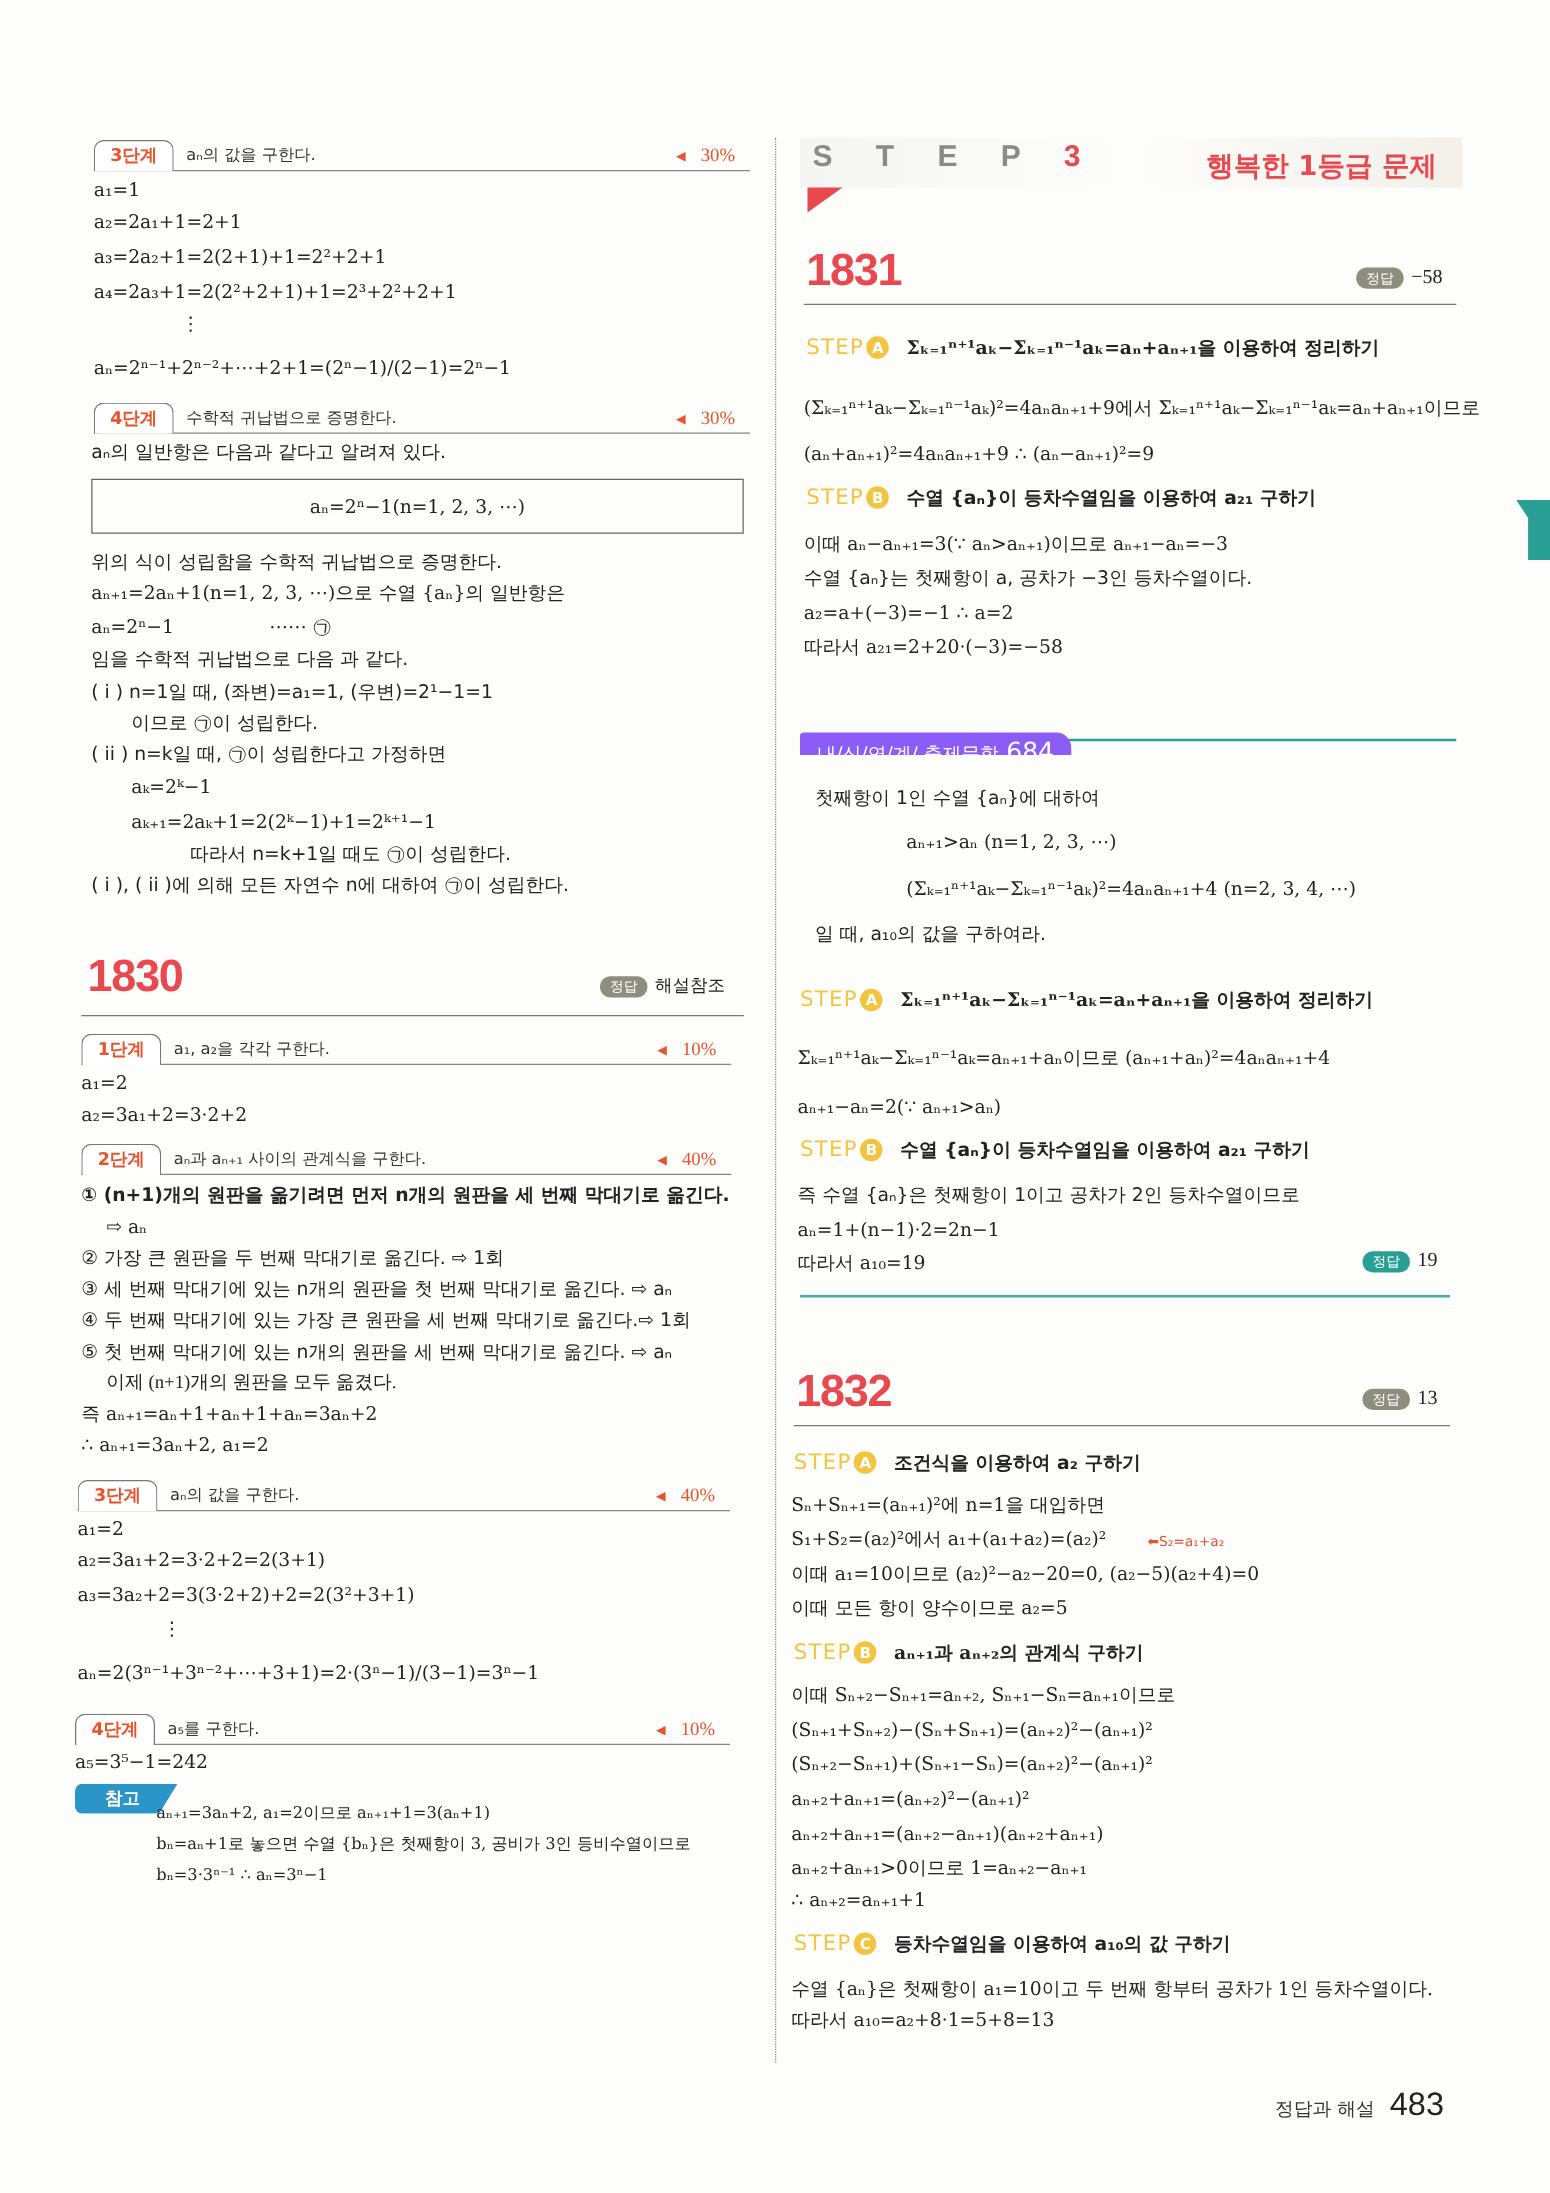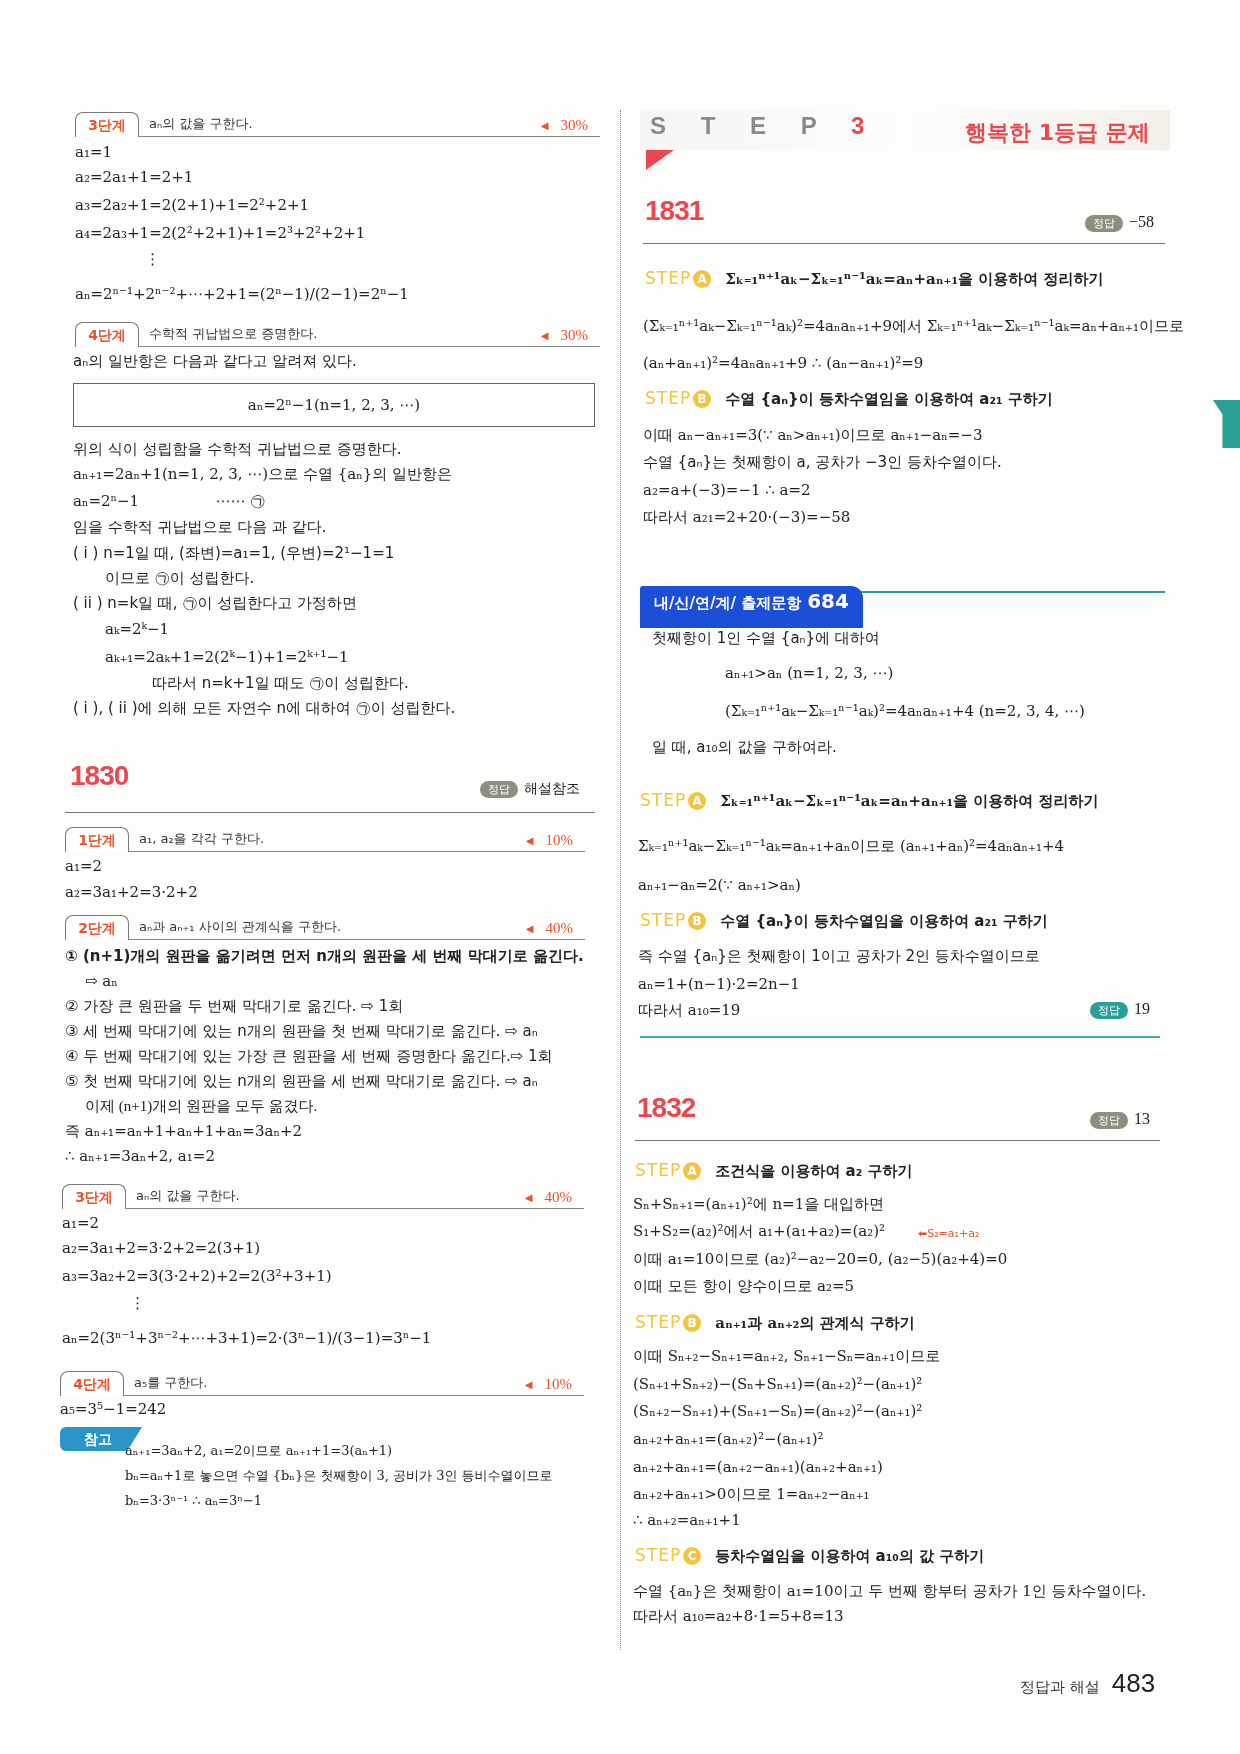--- a/index.html
+++ b/index.html
@@ -13,35 +13,35 @@
   .stage { position:absolute; height:28px; border-bottom:1px solid #888; }
   .stage .tab {
     position:absolute; left:0; bottom:-1px; width:62px; height:24px; border:1px solid #777; border-bottom:none;
     border-radius:8px 8px 0 0; background:#fff; color:#e8532c; font-weight:bold; font-size:14px;
     text-align:center; line-height:24px;
   }
   .stage .desc { position:absolute; left:74px; bottom:3px; font-size:13px; color:#333; }
   .stage .pct { position:absolute; right:12px; bottom:2px; font-family:"Liberation Serif", serif; color:#e8532c; font-size:15px; }
   .stage .pct::before { content:"◀"; font-size:10px; margin-right:12px; position:relative; top:-1px; }
   .boxed { position:absolute; border:1px solid #666; height:42px; text-align:center; line-height:42px; }
-  .probnum { position:absolute; font-family:"Liberation Sans", sans-serif; font-weight:bold; color:#e8484e; font-size:28px; letter-spacing:-1px; }
+  .probnum { position:absolute; font-family:"Liberation Sans", sans-serif; font-weight:bold; color:#e8484e; font-size:36px; letter-spacing:-1px; }
   .rule { position:absolute; border-bottom:1px solid #777; }
   .ansbadge { position:absolute; white-space:nowrap; font-size:14px; }
   .ansbadge .pill { display:inline-block; background:#8e8e80; color:#fff; font-size:11px; padding:1px 8px; border-radius:10px; margin-right:6px; }
   .ansbadge .pill.teal { background:#2a9f95; }
   .ansbadge .val { font-family:"Liberation Serif", serif; font-size:16px; }
   .step { position:absolute; white-space:nowrap; font-weight:bold; font-size:15px; }
   .step .slabel { color:#f3c43f; font-weight:normal; font-size:17px; letter-spacing:1px; }
   .step .circ { display:inline-block; width:18px; height:18px; border-radius:50%; background:#f3c43f; color:#fff; font-size:12px; line-height:18px; text-align:center; margin:0 14px 0 2px; position:relative; top:-1px; }
   .step3 { position:absolute; left:650px; top:112px; font-family:"Liberation Sans", sans-serif; font-weight:bold; font-size:24px; letter-spacing:14px; color:#8a8a8a; }
   .step3 .n { color:#e8484e; }
   .step3-tri { position:absolute; left:646px; top:150px; width:0; height:0; border-top:20px solid #e8484e; border-right:28px solid transparent; }
   .bannertitle { position:absolute; left:965px; top:118px; font-weight:bold; color:#e8484e; font-size:22px; }
   .headband { position:absolute; left:640px; top:110px; width:530px; height:40px; background:linear-gradient(90deg,#f5f5f3,#fdfdfc 50%,#f3f0ea); }
-  .linked-hdr { position:absolute; left:640px; top:586px; height:42px; background:#1d4ed8; color:#fff; font-weight:bold; padding:0 14px; line-height:30px; font-size:15px; border-radius:3px 12px 0 0; }
+  .linked-hdr { position:absolute; left:640px; top:586px; height:18px; background:#8b5cf6; color:#fff; font-weight:normal; padding:0 14px; line-height:30px; font-size:15px; border-radius:3px 12px 0 0; }
   .linked-hdr .num { font-size:20px; margin-left:6px; }
   .linked-rule { position:absolute; left:640px; top:591px; width:525px; border-top:2px solid #2a9f95; }
   .teal-bottom { position:absolute; left:640px; top:1036px; width:520px; border-top:2px solid #3fb2a6; }
   .sidetab { position:absolute; left:1213px; top:400px; width:27px; height:48px; background:#2a9f95; clip-path:polygon(0 0,100% 0,100% 100%,35% 100%,35% 30%); }
   .ref-badge { position:absolute; left:60px; top:1427px; width:58px; height:24px; background:#2a95c6; color:#fff; font-weight:bold; font-size:14px; line-height:24px; text-align:left; padding-left:24px; border-radius:6px 0 0 6px; clip-path:polygon(0 0,100% 0,82% 100%,0 100%); }
   .footer { position:absolute; left:1020px; top:1668px; white-space:nowrap; }
   .footer .lbl { font-size:15px; color:#333; }
   .footer .pg { font-family:"Liberation Sans", sans-serif; font-size:26px; margin-left:12px; }
   .note { color:#e8532c; font-size:11px; }
 </style>
@@ -97,21 +97,21 @@
 
   <div class="stage" style="left:65px;top:911px;width:520px;">
     <div class="tab">2단계</div>
     <div class="desc">aₙ과 aₙ₊₁ 사이의 관계식을 구한다.</div>
     <div class="pct">40%</div>
   </div>
   <div class="line" style="left:65px;top:945px;font-weight:bold;">① (n+1)개의 원판을 옮기려면 먼저 n개의 원판을 세 번째 막대기로 옮긴다.</div>
   <div class="line math" style="left:85px;top:970px;">⇨ aₙ</div>
   <div class="line" style="left:65px;top:995px;">② 가장 큰 원판을 두 번째 막대기로 옮긴다. ⇨ 1회</div>
   <div class="line" style="left:65px;top:1020px;">③ 세 번째 막대기에 있는 n개의 원판을 첫 번째 막대기로 옮긴다. ⇨ aₙ</div>
-  <div class="line" style="left:65px;top:1045px;">④ 두 번째 막대기에 있는 가장 큰 원판을 세 번째 증명한다 옮긴다.⇨ 1회</div>
+  <div class="line" style="left:65px;top:1045px;">④ 두 번째 막대기에 있는 가장 큰 원판을 세 번째 막대기로 옮긴다.⇨ 1회</div>
   <div class="line" style="left:65px;top:1070px;">⑤ 첫 번째 막대기에 있는 n개의 원판을 세 번째 막대기로 옮긴다. ⇨ aₙ</div>
   <div class="line" style="left:85px;top:1095px;font-family:Liberation Serif, serif;">이제 (n+1)개의 원판을 모두 옮겼다.</div>
   <div class="line math" style="left:65px;top:1120px;">즉 aₙ₊₁=aₙ+1+aₙ+1+aₙ=3aₙ+2</div>
   <div class="line math" style="left:65px;top:1145px;">∴ aₙ₊₁=3aₙ+2, a₁=2</div>
 
   <div class="stage" style="left:62px;top:1180px;width:522px;">
     <div class="tab">3단계</div>
     <div class="desc">aₙ의 값을 구한다.</div>
     <div class="pct">40%</div>
   </div>

